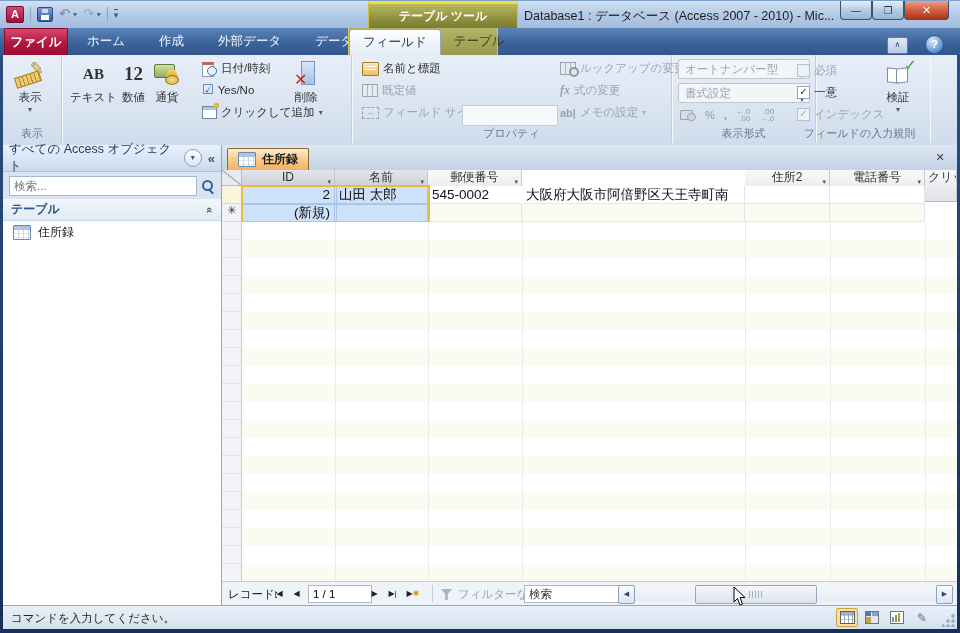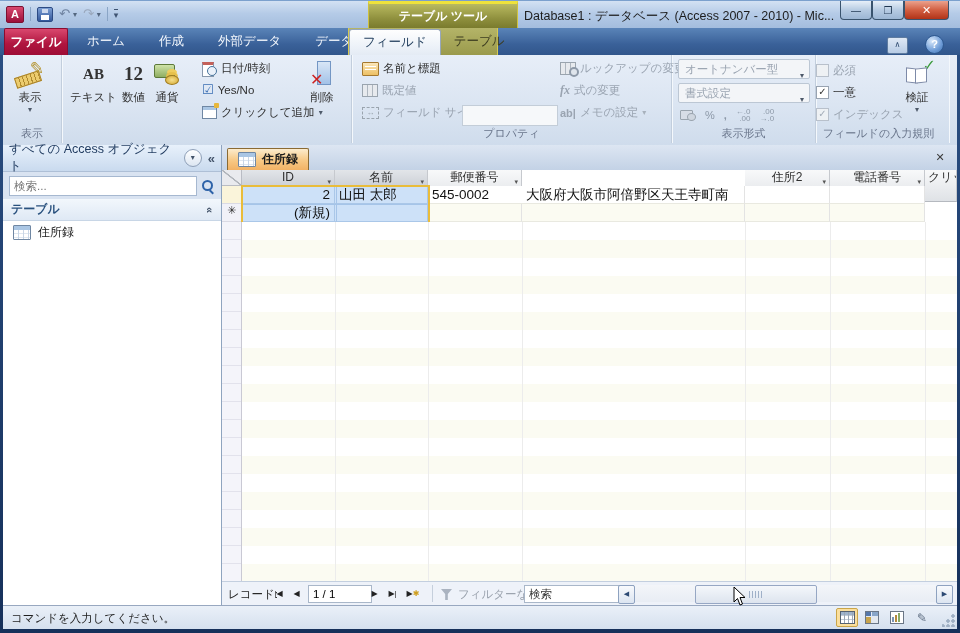--- a/index.html
+++ b/index.html
@@ -283,21 +283,21 @@
     </div>
     <div class="smallbtn" style="left:140px;top:28px">
       <span class="chk-ic">☑</span>
       <span>Yes/No</span>
     </div>
     <div class="smallbtn" style="left:140px;top:50px">
       <div class="mf-ic"></div>
       <span>クリックして追加</span>
       <span class="drop">▾</span>
     </div>
-    <div class="bigbtn" style="left:248px">
+    <div class="bigbtn" style="left:232px">
       <div class="ic">
           <div class="del-ic"></div>
         </div>
       <span>削除</span>
     </div>
   </div>
 
   <div class="rgroup" style="left:349px;width:319px">
     <div class="smallbtn" style="left:10px;top:6px">
       <div class="nc-ic"></div>
@@ -340,21 +340,21 @@
     <div style="position:absolute;left:8px;top:53px;display:flex;align-items:center">
       <span class="cash-ic fmt-ic"></span>
       <span class="fmt-ic">%</span>
       <span class="fmt-ic" style="font-weight:bold">,</span>
       <span class="dec-ic fmt-ic">←.0<br>.00</span>
       <span class="dec-ic">.00<br>→.0</span>
     </div>
     <div class="glabel">表示形式</div>
   </div>
 
-  <div class="rgroup" style="left:805px;width:141px;border-right:none">
+  <div class="rgroup" style="left:786px;width:141px;border-right:none">
     <div class="smallbtn dis" style="left:8px;top:8px">
       <span class="cb dis"></span>
       <span>必須</span>
     </div>
     <div class="smallbtn" style="left:8px;top:30px">
       <span class="cb">✓</span>
       <span>一意</span>
     </div>
     <div class="smallbtn dis" style="left:8px;top:52px">
       <span class="cb dis">✓</span>

